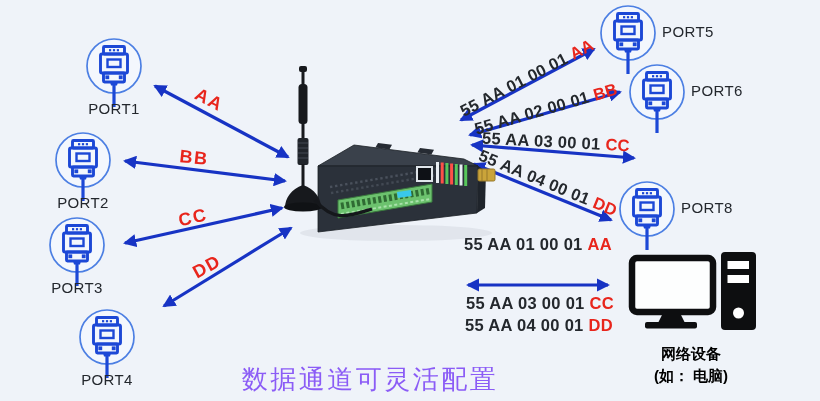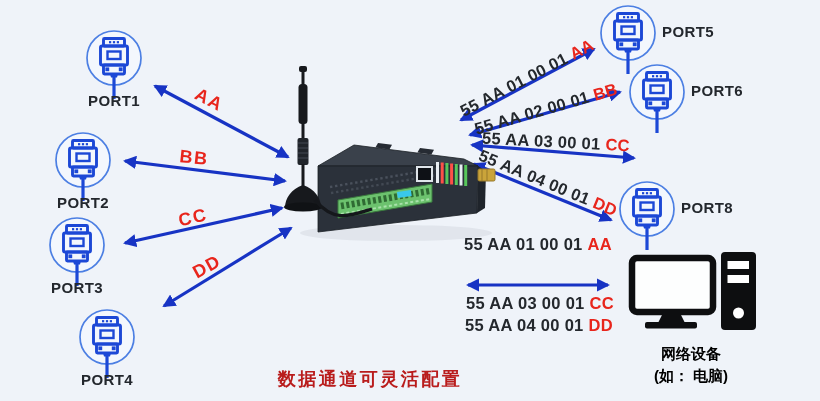--- a/index.html
+++ b/index.html
@@ -7,41 +7,41 @@
     position:relative;width:820px;height:401px;overflow:hidden;
     background:#eff3f9;
     font-family:"Liberation Sans","DejaVu Sans",sans-serif;
   }
   .stage svg{display:block;}
   .overlay{position:absolute;left:0;top:0;pointer-events:none;}
   
   .port{position:absolute;width:60px;height:74px;margin:0;}
   .port-label{
     position:absolute;white-space:nowrap;
-    font-size:15px;font-weight:700;color:#23272d;letter-spacing:.4px;
+    font-size:15px;font-weight:400;color:#23272d;letter-spacing:.4px;
   }
   .port-left .port-label{top:64px;left:50%;transform:translateX(-50%);}
   .port-right .port-label{left:64px;top:20px;}
   
   .chan{
     position:absolute;color:#e8251c;font-size:18px;font-weight:700;
     letter-spacing:1.5px;white-space:nowrap;
     transform:translate(-50%,-50%) rotate(var(--r,0deg));
   }
   
   .msg{
     position:absolute;white-space:nowrap;
     font-size:16.5px;font-weight:600;color:#24282d;letter-spacing:.3px;
     transform:translate(-50%,-50%) rotate(var(--r,0deg));
   }
   .msg .sfx{color:#e8251c;margin-left:.30em;}
   
   .title{
     position:absolute;transform:translate(-50%,-50%);white-space:nowrap;
-    font-size:18px;font-weight:700;color:#b91c1c;letter-spacing:2.5px;
+    font-size:26px;font-weight:400;color:#8b5cf6;letter-spacing:2.5px;
   }
   .net-label{
     position:absolute;transform:translate(-50%,-50%);white-space:nowrap;
     font-size:15px;font-weight:600;color:#000000;
   }
 </style>
 </head>
 <body>
 
 <div class="stage">
@@ -145,21 +145,21 @@
       <rect x="645" y="322" width="52" height="6.5" rx="2" fill="#0d0e10"></rect>
       <g>
         <rect x="721" y="252" width="35" height="78" rx="4" fill="#0d0e10"></rect>
         <rect x="727.5" y="261" width="21.5" height="8" fill="#ffffff"></rect>
         <rect x="727.5" y="275" width="21.5" height="8" fill="#ffffff"></rect>
         <circle cx="738.5" cy="313" r="5.5" fill="#ffffff"></circle>
       </g>
     </g>
   </svg>
 
-  <figure class="port port-left" style="left:84px;top:28px">
+  <figure class="port port-left" style="left:84px;top:36px">
     <svg width="60" height="74" viewBox="0 0 60 74">
         <use href="#db9"></use>
       </svg>
     <figcaption class="port-label">PORT1</figcaption>
   </figure>
   <figure class="port port-left" style="left:53px;top:130px">
     <svg width="60" height="74" viewBox="0 0 60 74">
         <use href="#db9"></use>
       </svg>
     <figcaption class="port-label">PORT2</figcaption>

